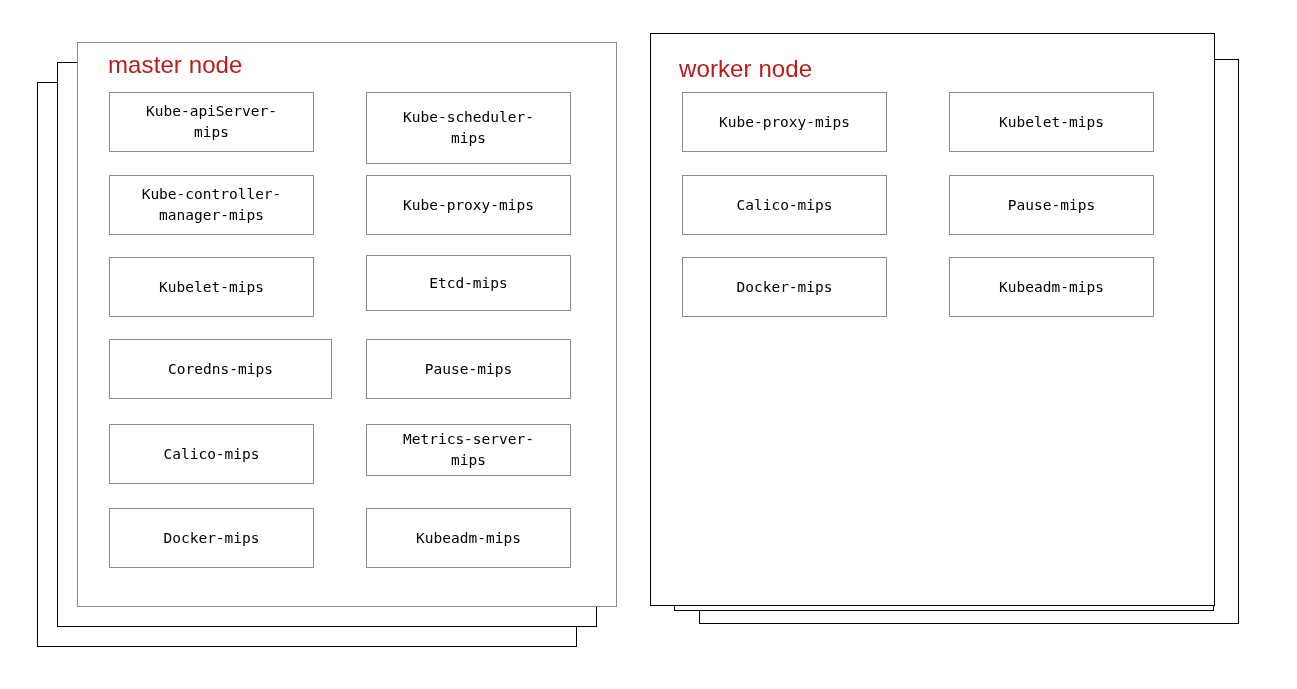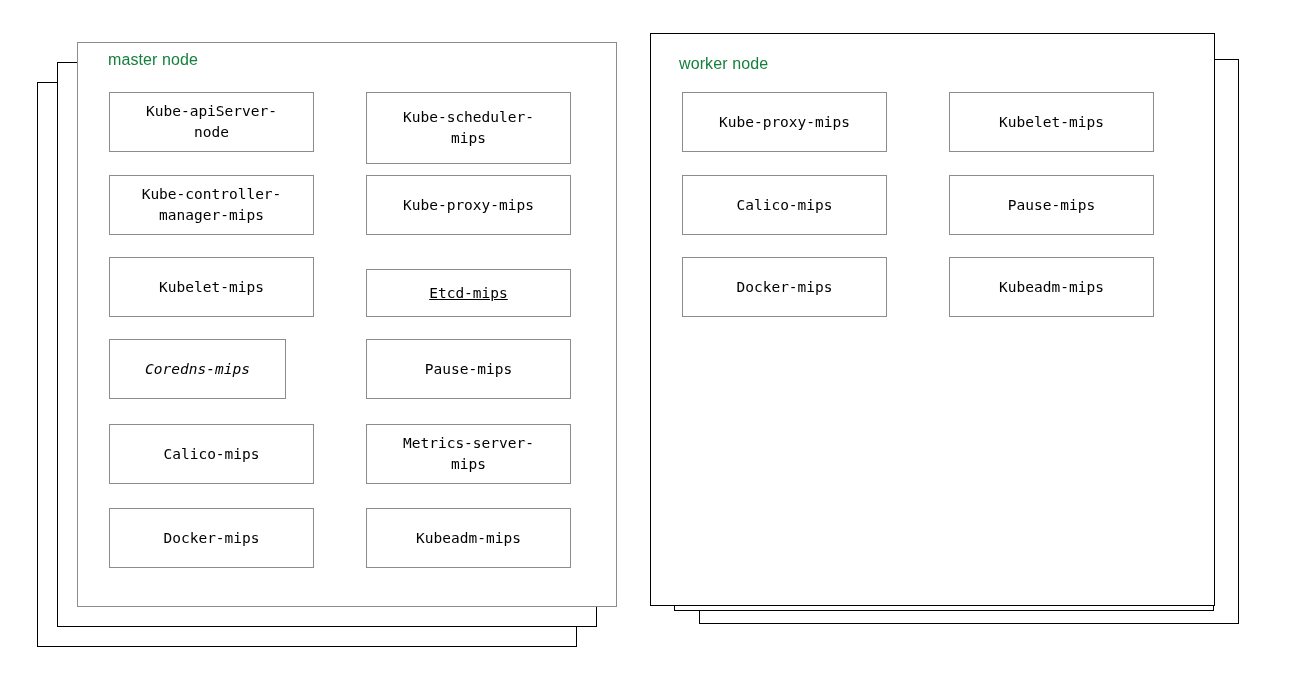--- a/index.html
+++ b/index.html
@@ -36,23 +36,23 @@
     position: absolute;
     background: #ffffff;
     box-sizing: border-box;
   }
   .node-card.gray-edge { border: 1px solid #8c8c8c; }
   .node-card.black-edge { border: 1px solid #000000; }
 
   .node-title {
     position: absolute;
     font-family: "Liberation Sans", sans-serif;
-    font-size: 16px;
+    font-size: 24px;
     font-weight: 400;
-    color: #15803d;
+    color: #b91c1c;
     white-space: nowrap;
     letter-spacing: 0.1px;
   }
 
   
   .component-box {
     position: absolute;
     box-sizing: border-box;
     background: #ffffff;
     border: 1px solid #8c8c8c;
@@ -80,53 +80,53 @@
 
   <div class="stack-layer" style="left:57px; top:62px; width:540px; height:565px;"></div>
 
   <div class="node-card gray-edge" style="left:77px; top:42px; width:540px; height:565px;">
   </div>
 
   <div class="node-title" style="left:108px; top:51px;">master node</div>
 
   <div class="component-box" style="left:109px; top:92px; width:205px; height:60px;">
     <span class="component-label">Kube-apiServer-
-node</span>
+mips</span>
   </div>
   <div class="component-box" style="left:109px; top:175px; width:205px; height:60px;align-items:center;">
     <span class="component-label">Kube-controller-
 manager-mips</span>
   </div>
   <div class="component-box" style="left:109px; top:257px; width:205px; height:60px;">
     <span class="component-label">Kubelet-mips</span>
   </div>
-  <div class="component-box" style="left:109px; top:339px; width:177px; height:60px;font-style:italic;">
+  <div class="component-box" style="left:109px; top:339px; width:223px; height:60px;">
     <span class="component-label">Coredns-mips</span>
   </div>
   <div class="component-box" style="left:109px; top:424px; width:205px; height:60px;">
     <span class="component-label">Calico-mips</span>
   </div>
   <div class="component-box" style="left:109px; top:508px; width:205px; height:60px;">
     <span class="component-label">Docker-mips</span>
   </div>
 
   <div class="component-box" style="left:366px; top:92px; width:205px; height:72px;">
     <span class="component-label">Kube-scheduler-
 mips</span>
   </div>
   <div class="component-box" style="left:366px; top:175px; width:205px; height:60px;">
     <span class="component-label">Kube-proxy-mips</span>
   </div>
-  <div class="component-box" style="left:366px; top:269px; width:205px; height:48px;text-decoration:underline;">
+  <div class="component-box" style="left:366px; top:255px; width:205px; height:56px;">
     <span class="component-label">Etcd-mips</span>
   </div>
   <div class="component-box" style="left:366px; top:339px; width:205px; height:60px;">
     <span class="component-label">Pause-mips</span>
   </div>
-  <div class="component-box" style="left:366px; top:424px; width:205px; height:60px;">
+  <div class="component-box" style="left:366px; top:424px; width:205px; height:52px;">
     <span class="component-label">Metrics-server-
 mips</span>
   </div>
   <div class="component-box" style="left:366px; top:508px; width:205px; height:60px;">
     <span class="component-label">Kubeadm-mips</span>
   </div>
 
   <div class="stack-layer" style="left:699px; top:59px; width:540px; height:565px;"></div>
 
   <div class="stack-layer" style="left:674px; top:46px; width:540px; height:565px;"></div>

